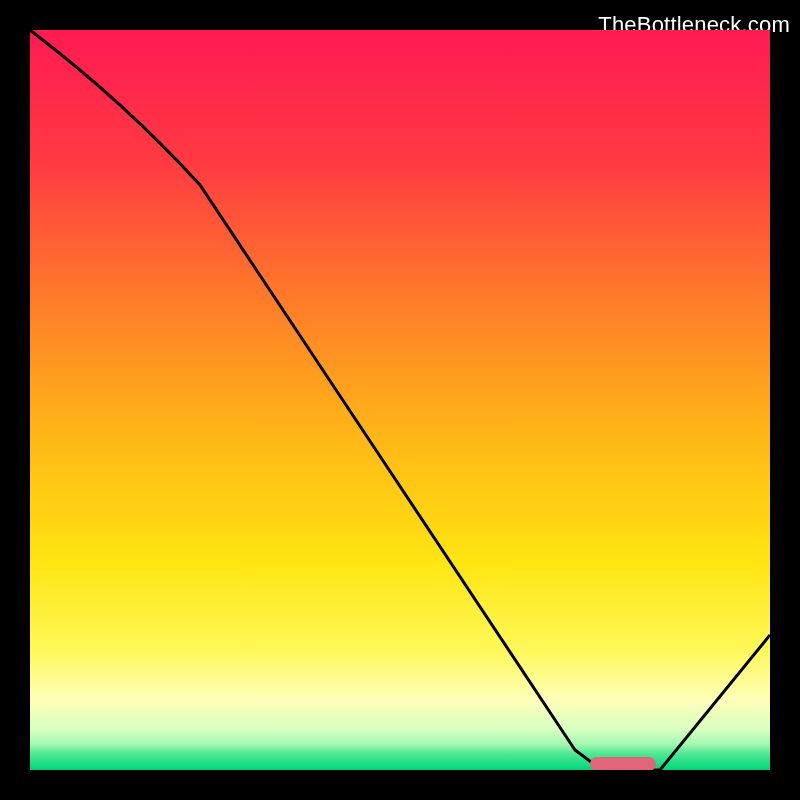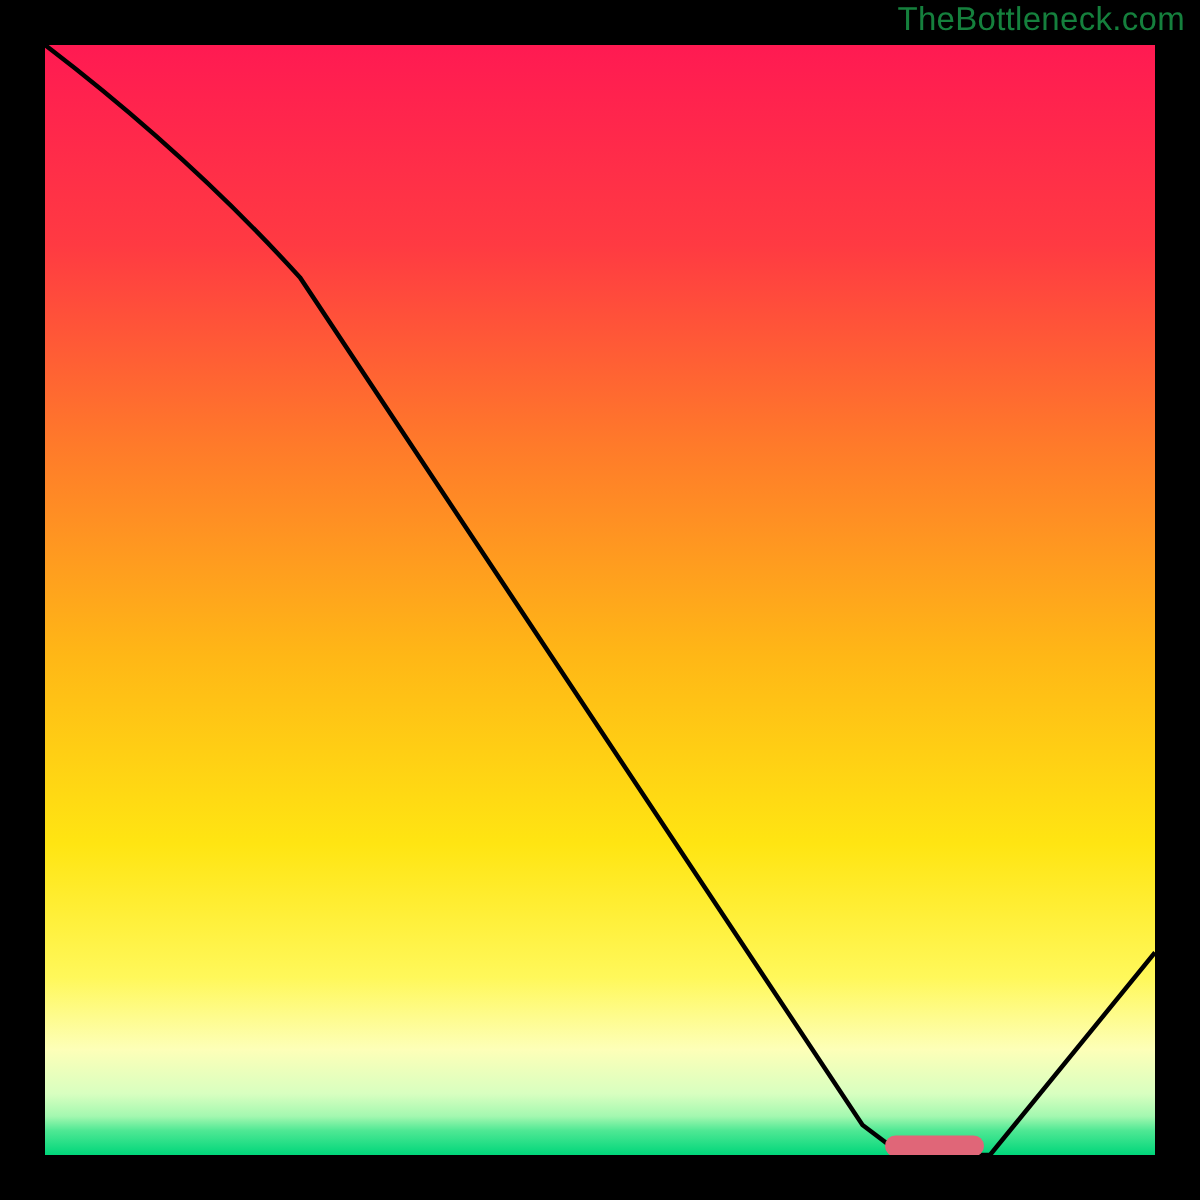--- a/index.html
+++ b/index.html
@@ -11,23 +11,23 @@
     overflow: hidden;
     font-family: Arial, Helvetica, sans-serif;
   }
   .frame {
     position: absolute;
     inset: 0;
     background: #000;
   }
   .watermark {
     position: absolute;
-    top: 0;
+    top: 12px;
     right: 10px;
-    color: #15803d;
+    color: #ffffff;
     font-size: 22px;
     font-weight: 500;
     letter-spacing: 0.2px;
   }
   .plot {
     position: absolute;
     left: 30px;
     right: 30px;
     top: 30px;
     bottom: 30px;

